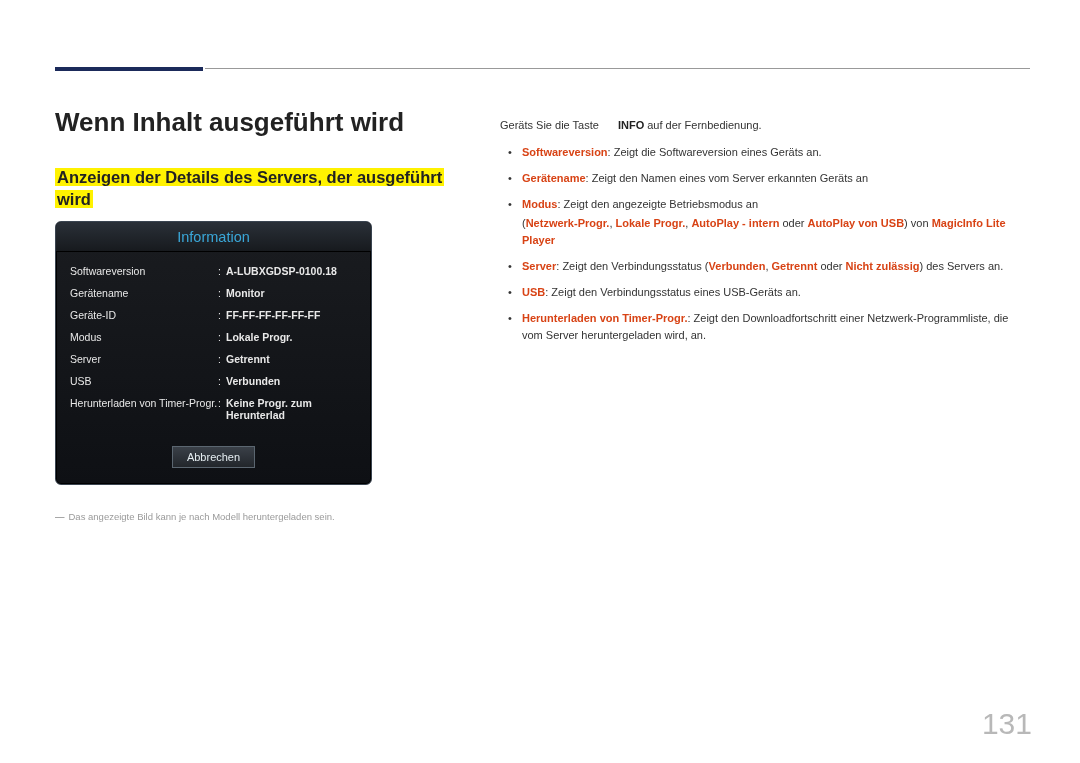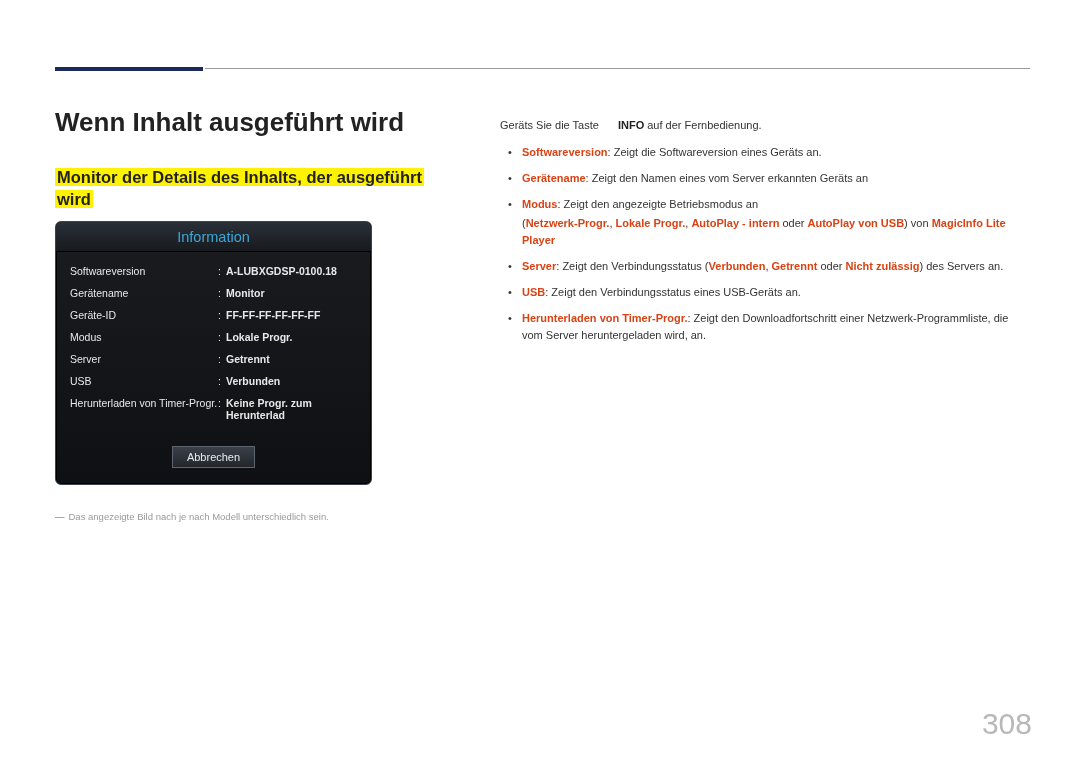--- a/index.html
+++ b/index.html
@@ -159,21 +159,21 @@
 <body>
 
 <div class="page">
   <div class="short-bar"></div>
   <div class="top-rule" style="margin-top:-27px; margin-bottom:38px;"></div>
 
   <div class="columns">
     <div class="left-col">
       <h1 class="section-title">Wenn Inhalt ausgeführt wird</h1>
       <h2 class="sub-title">
-        <span class="hl">Monitor der Details des Inhalts, der ausgeführt</span><br>
+        <span class="hl">Anzeigen der Details des Servers, der ausgeführt</span><br>
         <span class="hl">wird</span>
       </h2>
 
       <div class="info-panel">
         <div class="info-header">Information</div>
         <div class="info-body">
           <div class="info-row">
             <span class="info-label">Softwareversion</span>
             <span class="info-colon">:</span>
             <span class="info-value">A-LUBXGDSP-0100.18</span>
@@ -208,21 +208,21 @@
             <span class="info-colon">:</span>
             <span class="info-value">Keine Progr. zum Herunterlad</span>
           </div>
         </div>
         <div class="info-footer">
           <span class="btn">Abbrechen</span>
         </div>
       </div>
 
       <div class="caption">
-        <span class="dash">―</span><span>Das angezeigte Bild nach je nach Modell unterschiedlich sein.</span>
+        <span class="dash">―</span><span>Das angezeigte Bild kann je nach Modell heruntergeladen sein.</span>
       </div>
     </div>
 
     <div class="right-col">
       <p class="intro-line">
         <span>Geräts Sie die Taste </span><span class="bold">INFO</span><span> auf der Fernbedienung.</span>
       </p>
       <ul class="bullets">
         <li>
           <span class="red">Softwareversion</span><span>: Zeigt die Softwareversion eines Geräts an.</span>
@@ -243,13 +243,13 @@
           <span class="red">USB</span><span>: Zeigt den Verbindungsstatus eines USB-Geräts an.</span>
         </li>
         <li>
           <span class="red">Herunterladen von Timer-Progr.</span><span>: Zeigt den Downloadfortschritt einer Netzwerk-Programmliste, die vom Server heruntergeladen wird, an.</span>
         </li>
       </ul>
     </div>
   </div>
 </div>
 
-<div class="page-num">308</div>
+<div class="page-num">131</div>
 
 </body></html>

